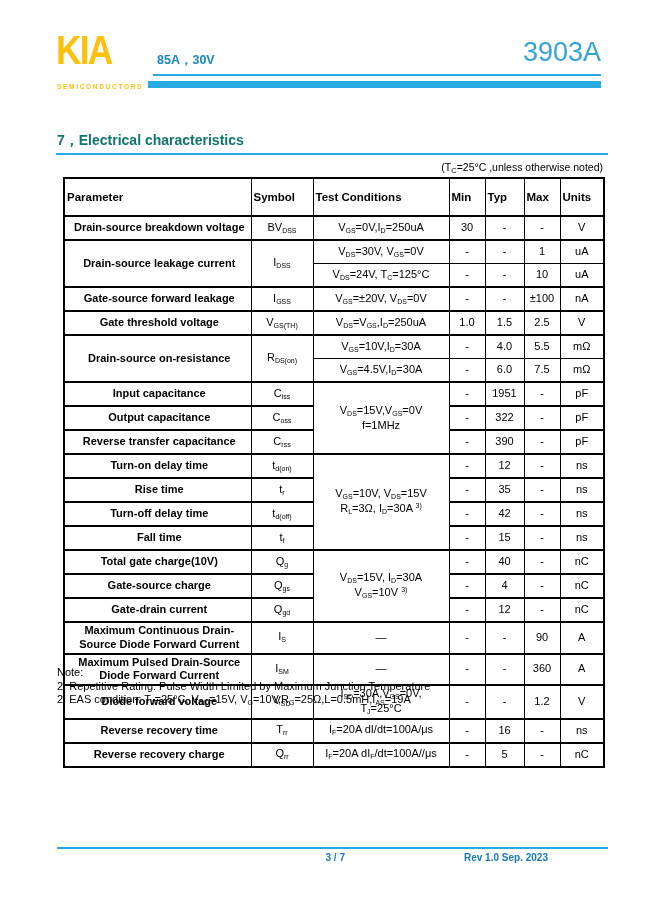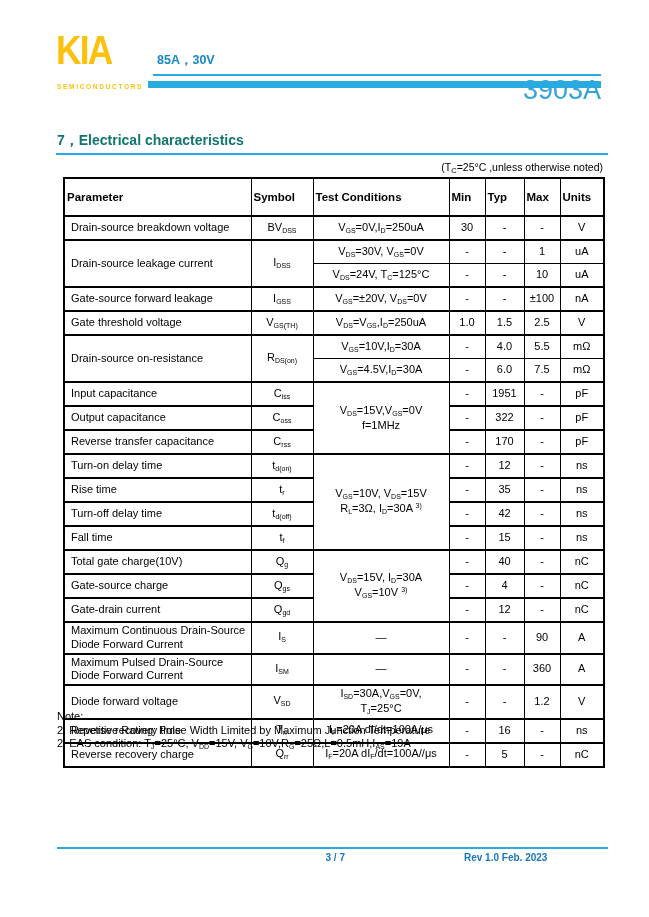--- a/index.html
+++ b/index.html
@@ -2,43 +2,43 @@
 <html><head>
 <meta charset="utf-8">
 <style>
   html,body{margin:0;padding:0;background:#ffffff;}
   body{width:649px;height:917px;position:relative;font-family:"Liberation Sans",sans-serif;color:#000;overflow:hidden;}
 
   
   .logo{position:absolute;left:56px;top:30px;color:#FCC10E;font-weight:bold;font-size:41px;line-height:1;letter-spacing:-2px;transform:scaleX(0.86);transform-origin:left top;}
   .logo-sub{position:absolute;left:57px;top:83px;color:#FCC10E;font-weight:bold;font-size:6.5px;letter-spacing:1.7px;}
   .subtitle{position:absolute;left:157px;top:51px;color:#1787C6;font-weight:bold;font-size:12.5px;line-height:19px;}
-  .part-number{position:absolute;right:48px;top:38px;color:#33A3DB;font-size:27px;line-height:1.1;margin-top:38px;}
+  .part-number{position:absolute;right:48px;top:38px;color:#33A3DB;font-size:27px;line-height:1.1;}
   .hr-thin{position:absolute;left:153px;right:48px;top:74px;height:2px;background:#29ABE2;}
   .hr-thick{position:absolute;left:148px;right:48px;top:81px;height:7px;background:#29ABE2;}
 
   
   .section-title{position:absolute;left:57px;top:132px;color:#0f766e;font-weight:bold;font-size:14px;}
   .title-rule{position:absolute;left:56px;right:41px;top:153px;height:2px;background:#29ABE2;}
 
   
   .cond-note{position:absolute;right:46px;top:161px;font-size:10.5px;color:#000;}
 
   
   #ec-table{position:absolute;left:63px;top:177px;width:540px;border-collapse:collapse;table-layout:fixed;font-size:11px;border:2px solid #000;}
   #ec-table th{border:1px solid #000;border-bottom-width:2px;font-weight:bold;font-size:11.5px;height:20px;padding:8px 2px;text-align:left;}
   #ec-table td{border:1px solid #000;border-bottom-width:2px;height:20px;padding:1px 3px;text-align:center;line-height:1.25;vertical-align:middle;}
   #ec-table tr.thin>td:not(.rs){border-bottom-width:1px;}
-  #ec-table td.col-p{text-align:left;padding-left:6px;}
+  #ec-table td.col-p{text-align:center;padding-left:6px;font-weight:bold;}
   #ec-table sub{font-size:7px;vertical-align:-2px;letter-spacing:0;}
   #ec-table sup{font-size:7px;vertical-align:4px;}
   .cond-note sub{font-size:7.5px;vertical-align:-2px;}
 
   
-  .notes{position:absolute;left:57px;top:666px;font-size:11px;line-height:13.5px;color:#000;margin-top:44px;}
+  .notes{position:absolute;left:57px;top:666px;font-size:11px;line-height:13.5px;color:#000;}
   .notes sub{font-size:7px;vertical-align:-2px;}
 
   
   .footer-rule{position:absolute;left:57px;right:41px;top:847px;height:2px;background:#29ABE2;}
   .footer-page{position:absolute;left:265px;width:80px;text-align:right;top:852px;color:#1577BD;font-weight:bold;font-size:10px;}
   .footer-rev{position:absolute;left:464px;top:852px;color:#1577BD;font-weight:bold;font-size:10px;}
 </style>
 </head>
 <body>
 
@@ -151,21 +151,21 @@
         <td class="col-s">C<sub>oss</sub></td>
         <td class="col-v">-</td>
         <td class="col-v">322</td>
         <td class="col-v">-</td>
         <td class="col-u">pF</td>
       </tr>
       <tr>
         <td class="col-p">Reverse transfer capacitance</td>
         <td class="col-s">C<sub>rss</sub></td>
         <td class="col-v">-</td>
-        <td class="col-v">170</td>
+        <td class="col-v">390</td>
         <td class="col-v">-</td>
         <td class="col-u">pF</td>
       </tr>
       <tr>
         <td class="col-p">Turn-on delay time</td>
         <td class="col-s">t<sub>d(on)</sub></td>
         <td class="col-c rs" rowspan="4">V<sub>GS</sub>=10V, V<sub>DS</sub>=15V<br>R<sub>L</sub>=3Ω, I<sub>D</sub>=30A <sup>3)</sup></td>
         <td class="col-v">-</td>
         <td class="col-v">12</td>
         <td class="col-v">-</td>
@@ -271,13 +271,13 @@
 <div class="notes">
   <div>Note:</div>
   <div id="notes-lines">
       <div class="note-line">2. Repetitive Rating: Pulse Width Limited by Maximum Junction Temperature</div>
       <div class="note-line">2. EAS condition: T<sub>J</sub>=25°C, V<sub>DD</sub>=15V, V<sub>G</sub>=10V,R<sub>G</sub>=25Ω,L=0.5mH,I<sub>AS</sub>=19A</div>
     </div>
 </div>
 
 <div class="footer-rule"></div>
 <div class="footer-page">3 / 7</div>
-<div class="footer-rev">Rev 1.0 Feb. 2023</div>
+<div class="footer-rev">Rev 1.0 Sep. 2023</div>
 
 </body></html>

